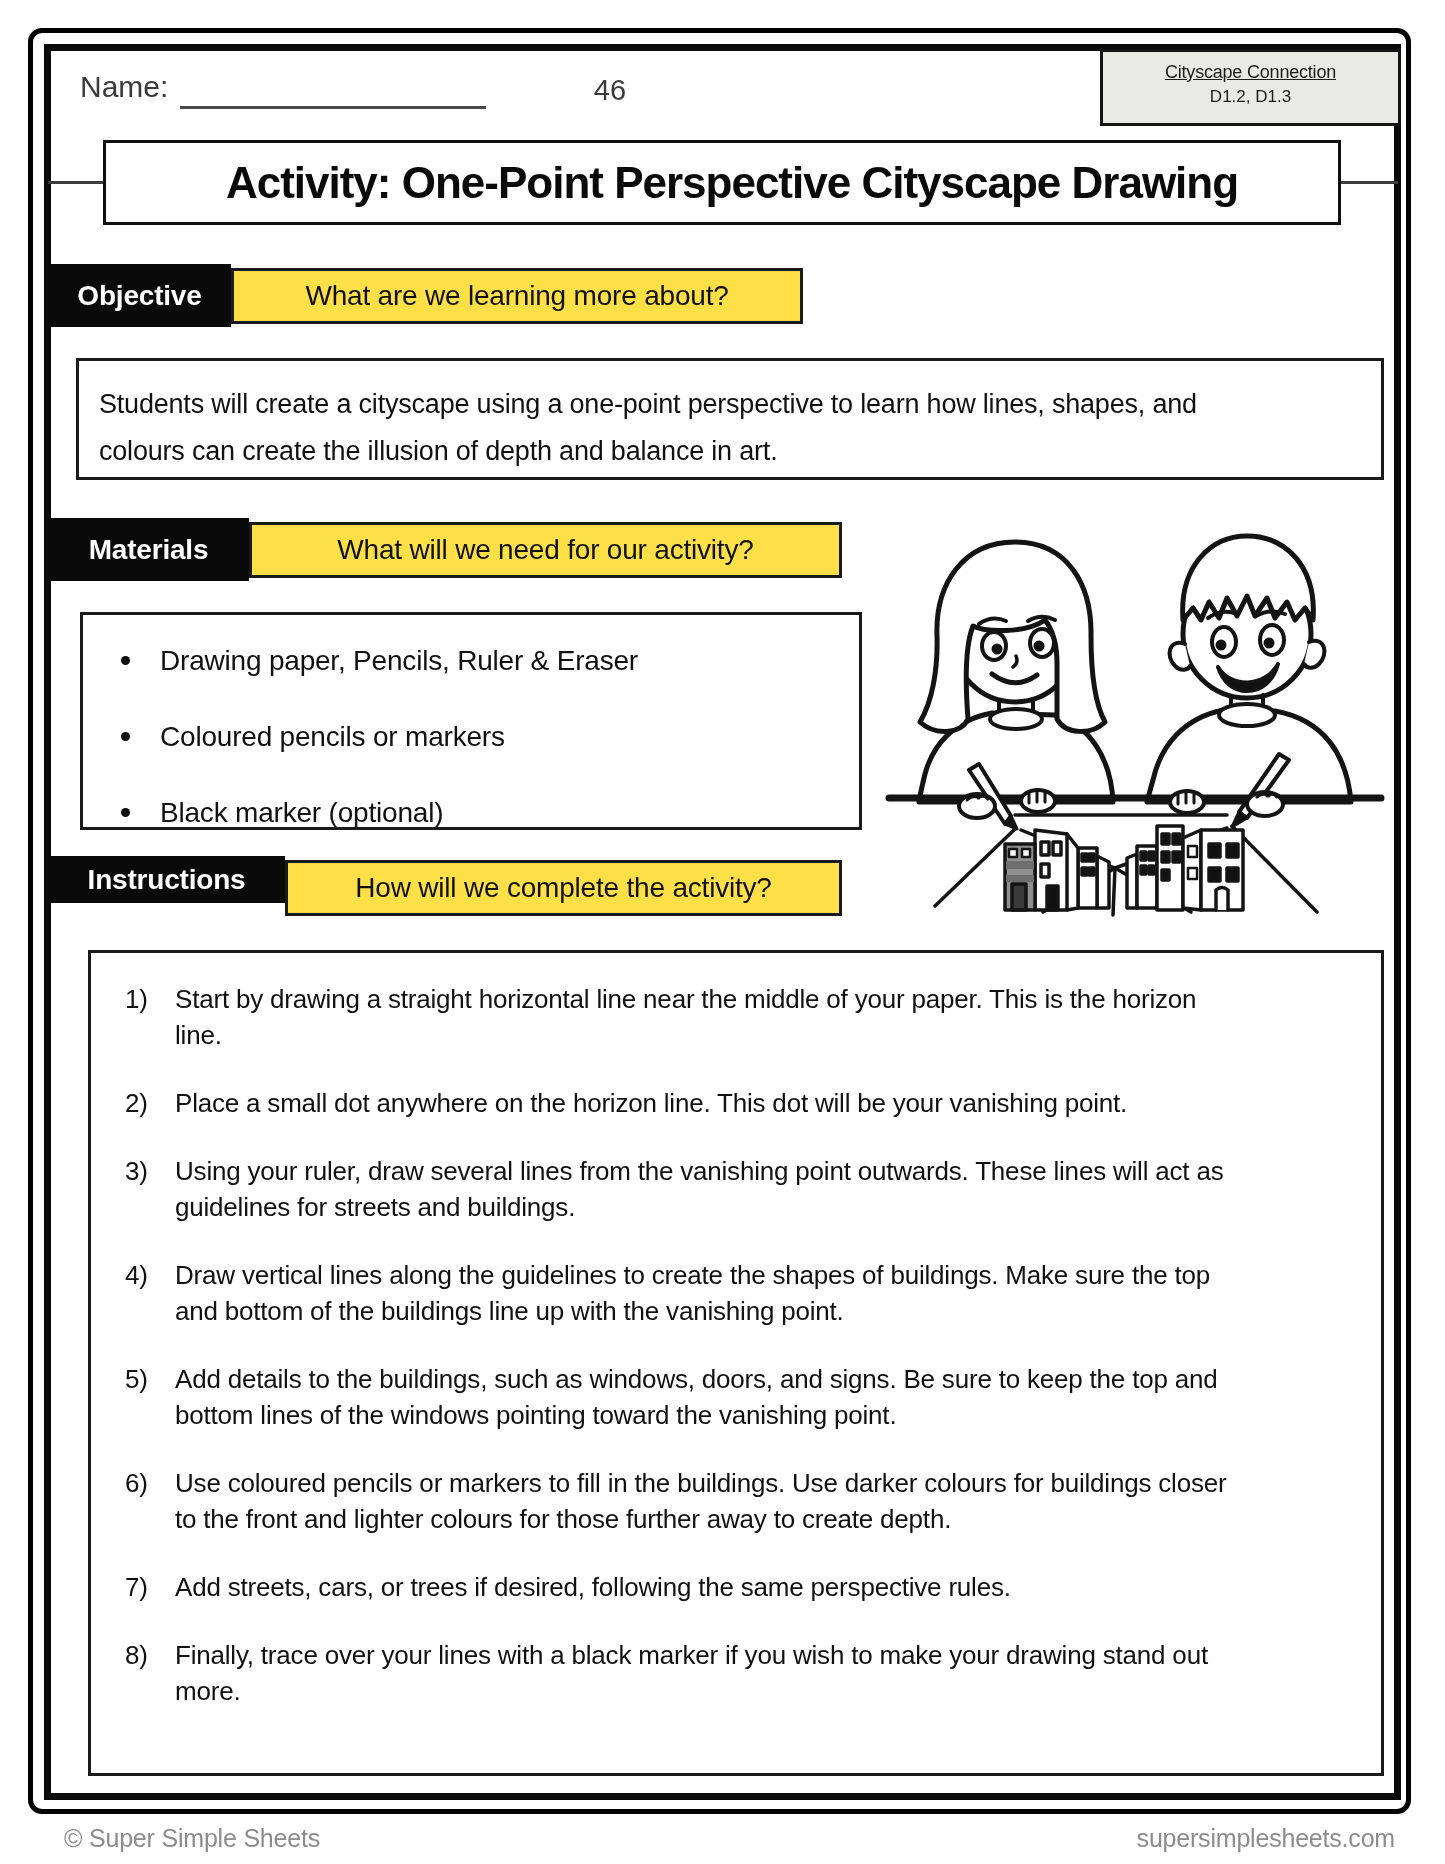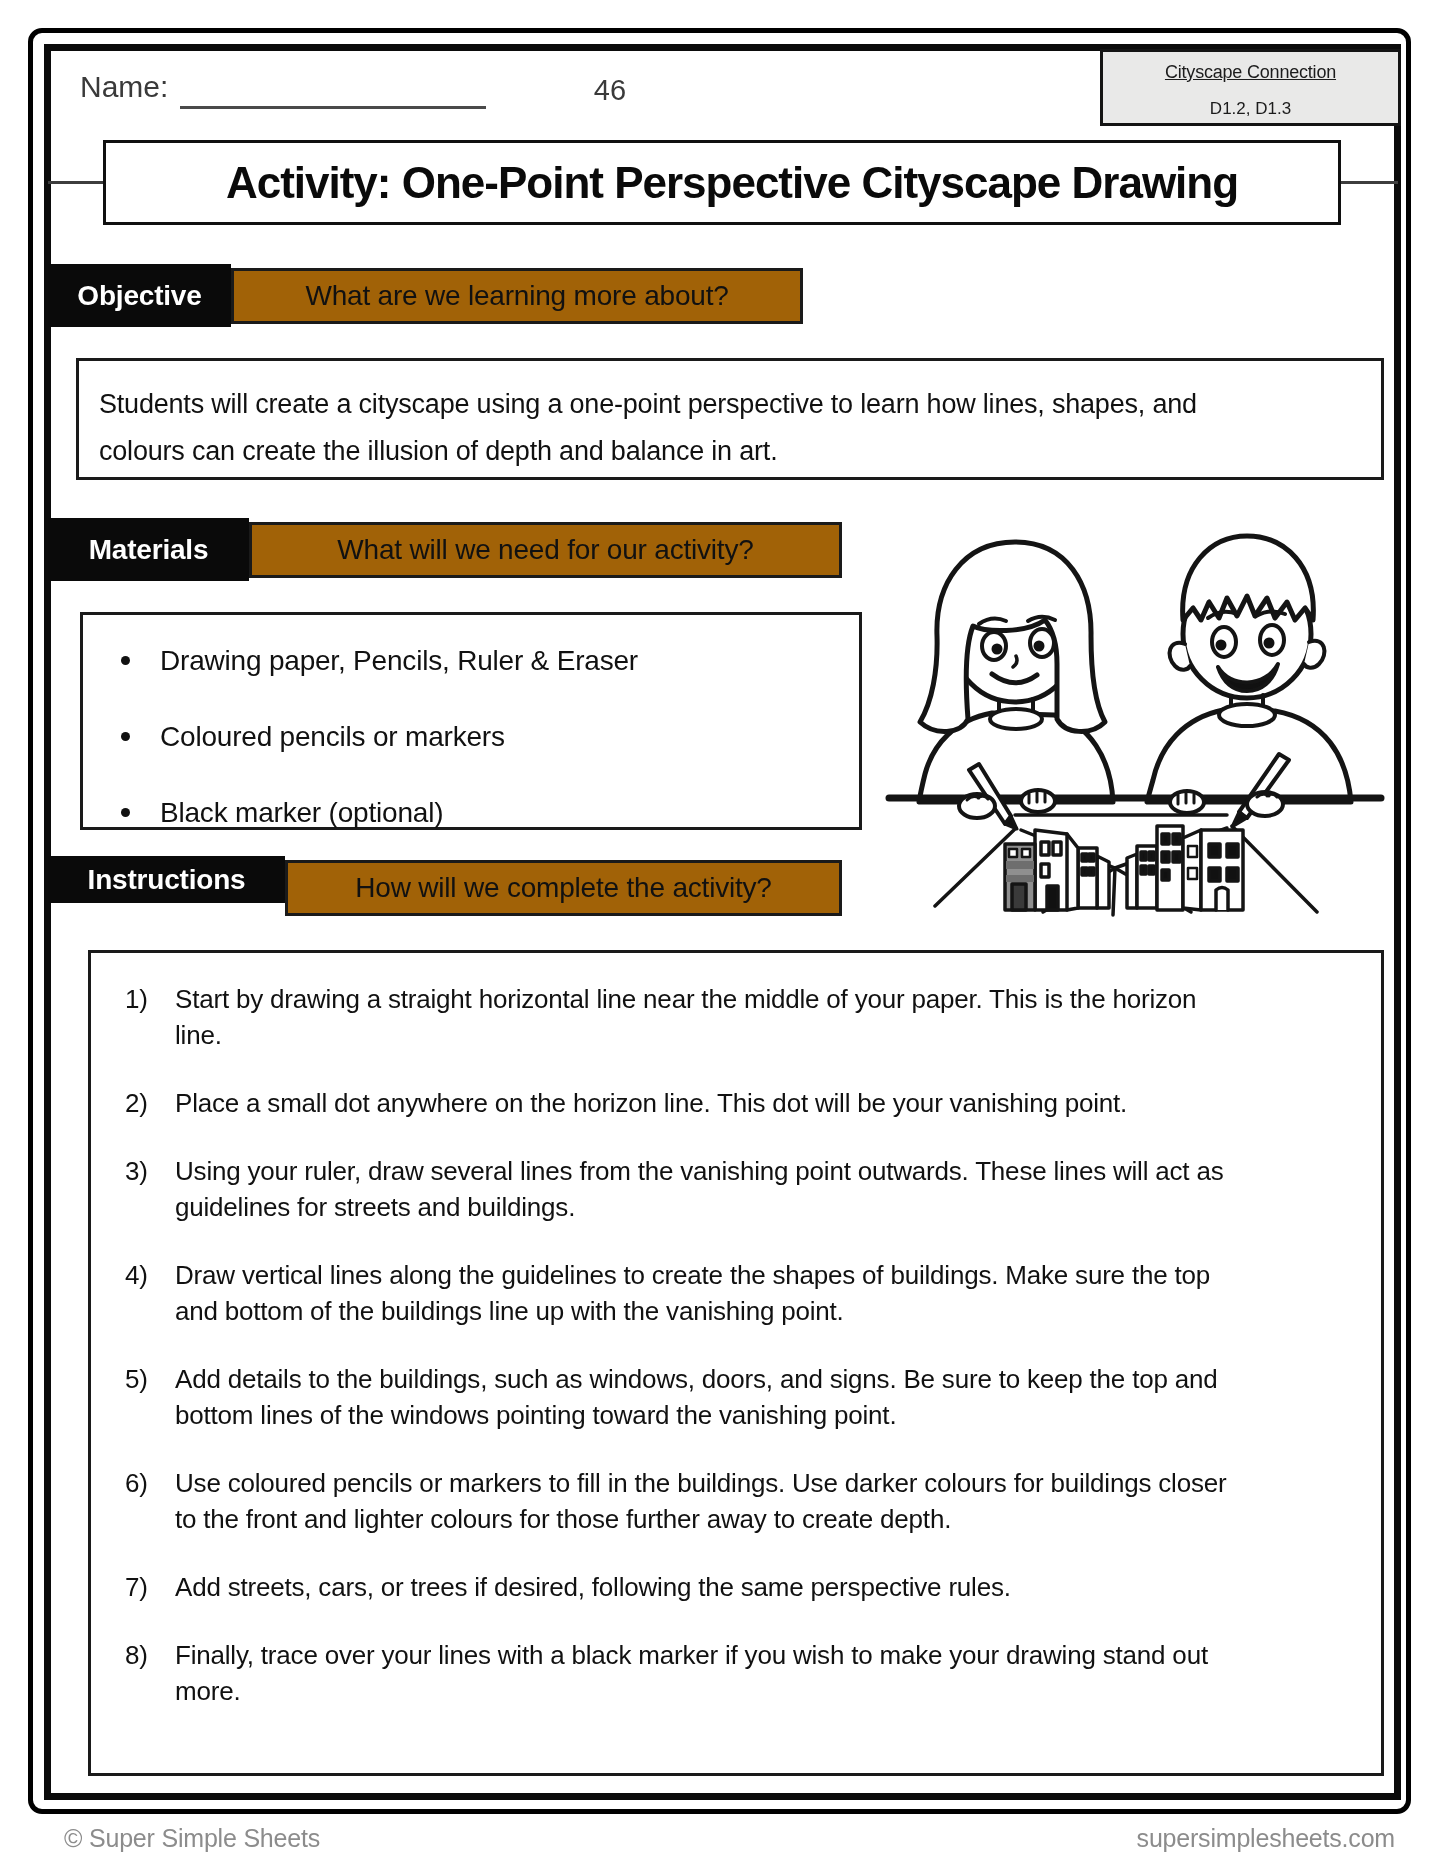--- a/index.html
+++ b/index.html
@@ -15,36 +15,36 @@
   
   .name-label{position:absolute;left:80px;top:70px;font-size:30px;color:#3a3a3a;}
   .name-line{position:absolute;left:180px;top:72px;width:306px;height:34px;
     border-bottom:3px solid #4a4a4a;}
   .page-num{position:absolute;left:540px;top:68px;width:140px;text-align:center;
     font-size:29px;color:#3a3a3a;margin-top:6px;}
   .curriculum{position:absolute;left:1100px;top:49px;width:301px;height:77px;
     background:#e9e9e8;border:3px solid #141414;box-sizing:border-box;
     text-align:center;padding-top:10px;}
   .curr-title{font-size:18px;color:#1c1c1c;text-decoration:underline;letter-spacing:-0.2px;}
-  .curr-codes{font-size:17px;color:#1c1c1c;margin-top:16px;}
+  .curr-codes{font-size:17px;color:#1c1c1c;margin-top:4px;}
   
   .title-line{position:absolute;top:181px;height:3px;background:#3d3d3d;}
   .tl-left{left:48px;width:56px;}
   .tl-right{left:1340px;width:58px;}
   .title-box{position:absolute;left:103px;top:140px;width:1238px;height:85px;
     border:3px solid #101010;background:#fff;box-sizing:border-box;
     display:flex;align-items:center;justify-content:center;padding-left:20px;}
   .title-text{font-size:44px;font-weight:700;letter-spacing:-1px;white-space:nowrap;color:#0a0a0a;}
   
   .sec-label{position:absolute;background:#0a0a0a;color:#fff;
     display:flex;align-items:center;justify-content:center;font-size:28px;letter-spacing:-0.2px;font-weight:bold;}
   .lab-objective{left:48px;top:264px;width:183px;height:63px;}
   .lab-materials{left:48px;top:518px;width:201px;height:63px;}
   .lab-instructions{left:48px;top:856px;width:237px;height:47px;}
-  .sec-question{position:absolute;background:#a16207;border:3px solid #1a1a1a;box-sizing:border-box;
+  .sec-question{position:absolute;background:#fde047;border:3px solid #1a1a1a;box-sizing:border-box;
     display:flex;align-items:center;justify-content:center;font-size:28px;letter-spacing:-0.2px;color:#111;}
   .q-objective{left:231px;top:268px;width:572px;height:56px;}
   .q-materials{left:249px;top:522px;width:593px;height:56px;}
   .q-instructions{left:285px;top:860px;width:557px;height:56px;}
   
   .content-box{position:absolute;border:3px solid #1a1a1a;background:#fff;box-sizing:border-box;}
   .objective-box{left:76px;top:358px;width:1308px;height:122px;padding:20px 20px 0 20px;}
   .objective-text{font-size:27px;line-height:47px;letter-spacing:-0.2px;max-width:1180px;margin:0;}
   .materials-box{left:80px;top:612px;width:782px;height:218px;padding:26px 14px 0 38px;text-align:center;}
   .mat-item{display:flex;align-items:flex-start;margin-bottom:37px;font-size:28px;

